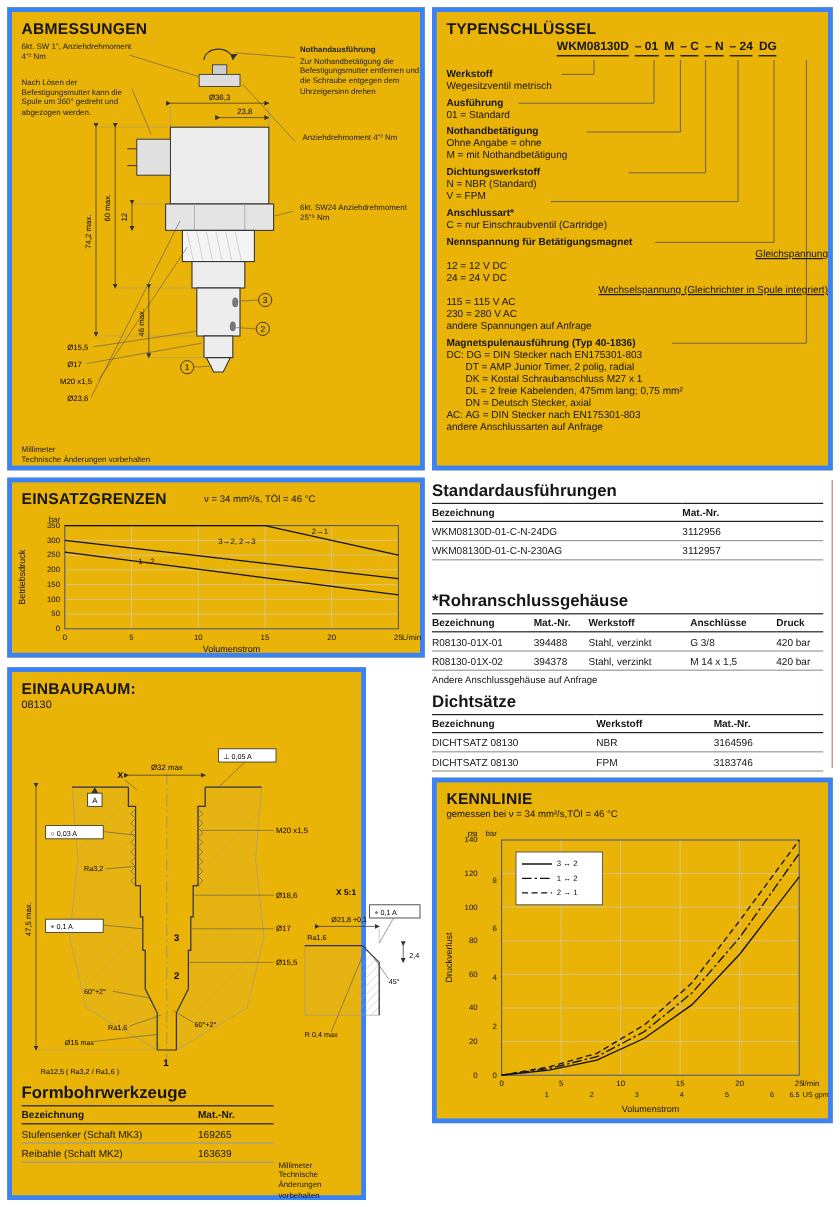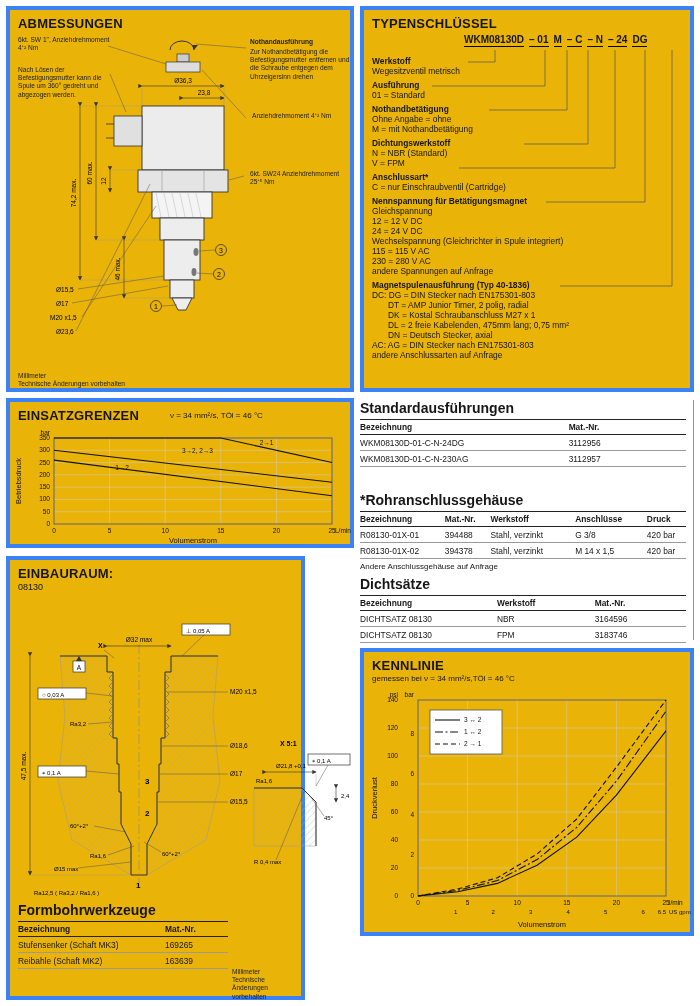--- a/index.html
+++ b/index.html
@@ -10,21 +10,21 @@
 .sec-title{font-weight:bold;font-size:13px;letter-spacing:.2px;}
 .subtt{font-size:8px;}
 .note{font-size:6.6px;line-height:1.25;color:#222;}
 .ttitle{font-weight:bold;font-size:14px;margin-bottom:3px;}
 table.dtable{border-collapse:collapse;width:100%;font-size:8.4px;}
 .dtable th{text-align:left;font-weight:bold;border-top:1.2px solid #222;border-bottom:1px solid #222;padding:2px 3px 2px 0;}
 .dtable td{border-bottom:.8px solid #9a9a9a;padding:2.5px 3px 2.5px 0;}
 .tnote{font-size:8px;margin-top:3px;}
 .ts-group{margin-bottom:4px;font-size:8.4px;line-height:10px;}
 .ts-h{font-weight:bold;}
-.ts-l.u{}
+.ts-l.u{text-decoration:underline;text-align:right;}
 .ts-l.ind{padding-left:16px;}
 .codewrap{font-weight:bold;font-size:10px;white-space:nowrap;}
 .codewrap span{border-bottom:1px solid #000;margin-right:5px;padding-bottom:1px;display:inline-block;}
 svg text{font-family:"Liberation Sans",sans-serif;}
 </style>
 </head>
 <body>
 
 <div class="page">
 

